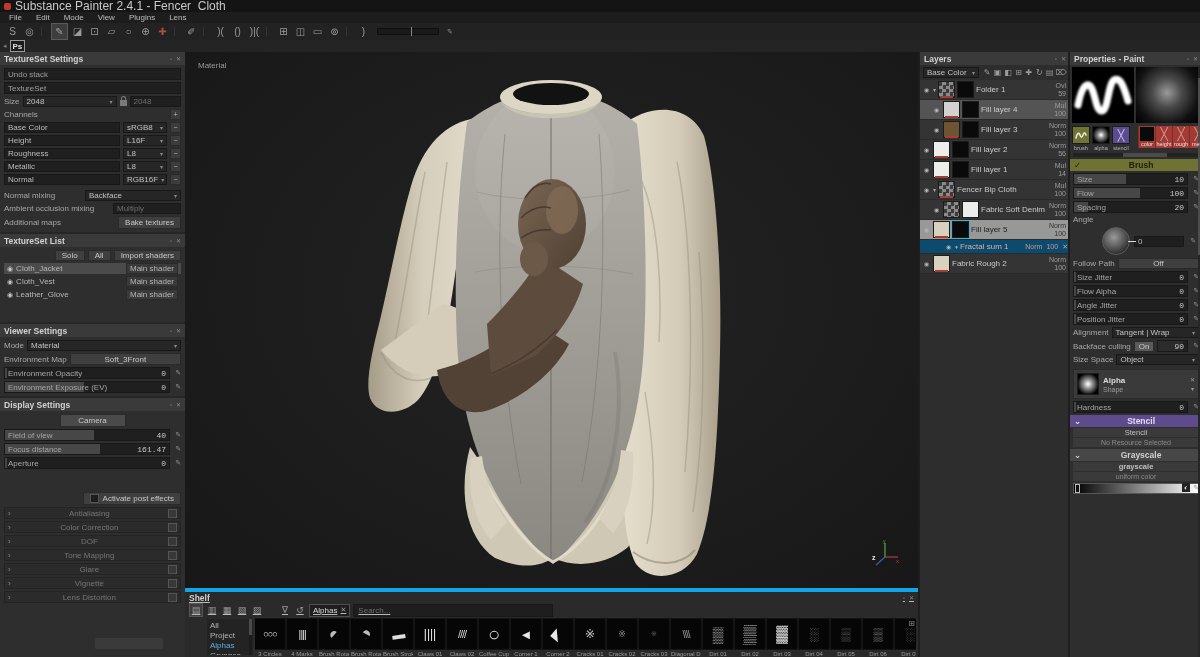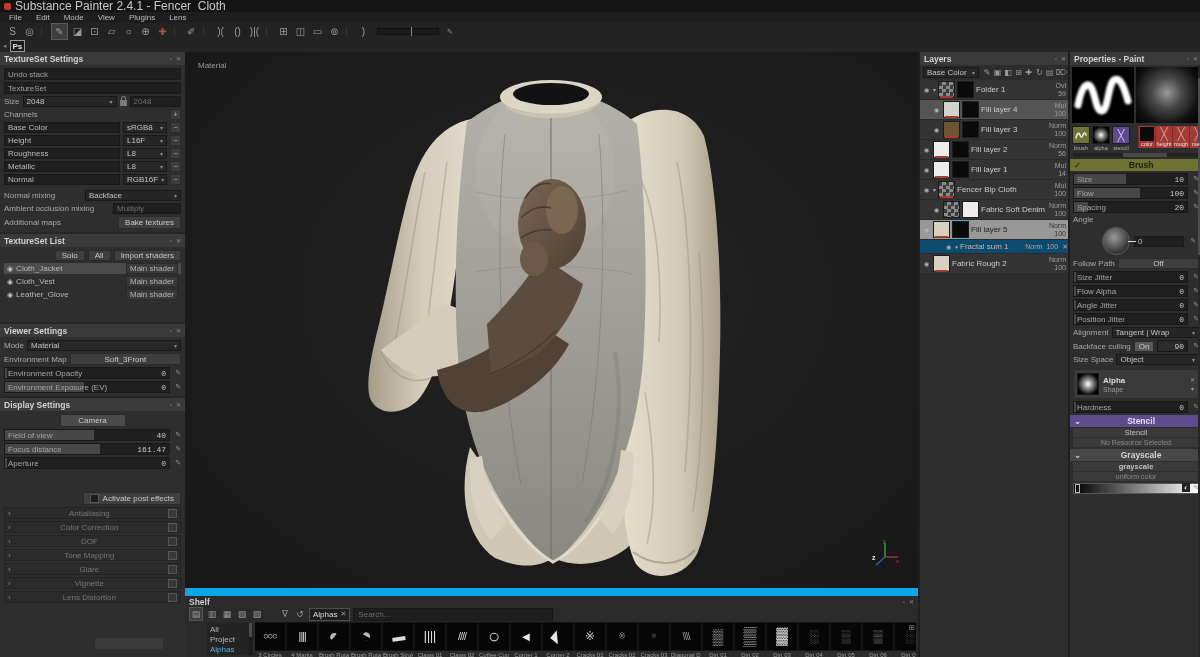--- a/index.html
+++ b/index.html
@@ -126,21 +126,21 @@
   .aicons{margin-left:auto;display:flex;flex-direction:column;gap:2px;color:#9a9a9a;font-size:6px;align-items:center;}
   .cbar{height:9px;background:#3a3a3a;display:flex;align-items:center;justify-content:center;color:#c0c0c0;margin:1px 3px;font-size:7.5px;}
   .cbar.dimt{color:#8a8a8a;font-size:7px;}
   .gslider{height:9px;margin:2px 3px;border:1px solid #555;background:linear-gradient(to right,#000,#fff);position:relative;display:flex;align-items:center;}
   .gslider .hnd{position:absolute;left:1px;top:0;bottom:0;width:3px;background:#111;border:1px solid #bbb;}
   .gsr{position:absolute;right:-1px;top:-1px;display:flex;align-items:center;gap:1px;}
   .gsr .half{width:8px;height:9px;background:#222;color:#ddd;font-size:7px;display:flex;align-items:center;justify-content:center;}
   .vscroll{position:absolute;right:0;top:14px;bottom:0;width:4px;background:#262626;}
   .vscroll i{position:absolute;top:2%;height:30%;left:0;right:0;background:#4d4d4d;}
   
-  .shelf{position:absolute;left:185px;top:588px;width:733px;bottom:0;background:#2a2a2a;border-top:8px solid #0ea5e9;}
+  .shelf{position:absolute;left:185px;top:588px;width:733px;bottom:0;background:#2a2a2a;border-top:4px solid #0ea5e9;text-decoration:underline;}
   .shelfhdr{height:11px;display:flex;align-items:center;padding:0 4px;font-weight:bold;font-size:8.5px;color:#cfcfcf;}
   .shelftb{height:14px;display:flex;align-items:center;gap:3px;padding:0 4px;}
   .sic{width:12px;height:12px;display:flex;align-items:center;justify-content:center;color:#9a9a9a;font-size:9px;}
   .sic.sel{background:#3d3d3d;border:1px solid #555;}
   .chip{display:flex;align-items:center;gap:3px;background:#1e1e1e;border:1px solid #4e4e4e;height:11px;padding:0 3px;color:#ddd;}
   .chip .x{color:#999;font-size:7px;}
   .search{width:190px;background:#1e1e1e;border:1px solid #181818;height:11px;color:#777;padding:0 4px;font-size:8px;font-family:inherit;}
   .search::placeholder{color:#6f6f6f;}
   .cats{position:absolute;left:22px;top:27px;width:40px;bottom:2px;background:#232323;padding:2px 3px;line-height:10px;font-size:8px;overflow:hidden;}
   .cat{color:#b5b5b5;white-space:nowrap;}

